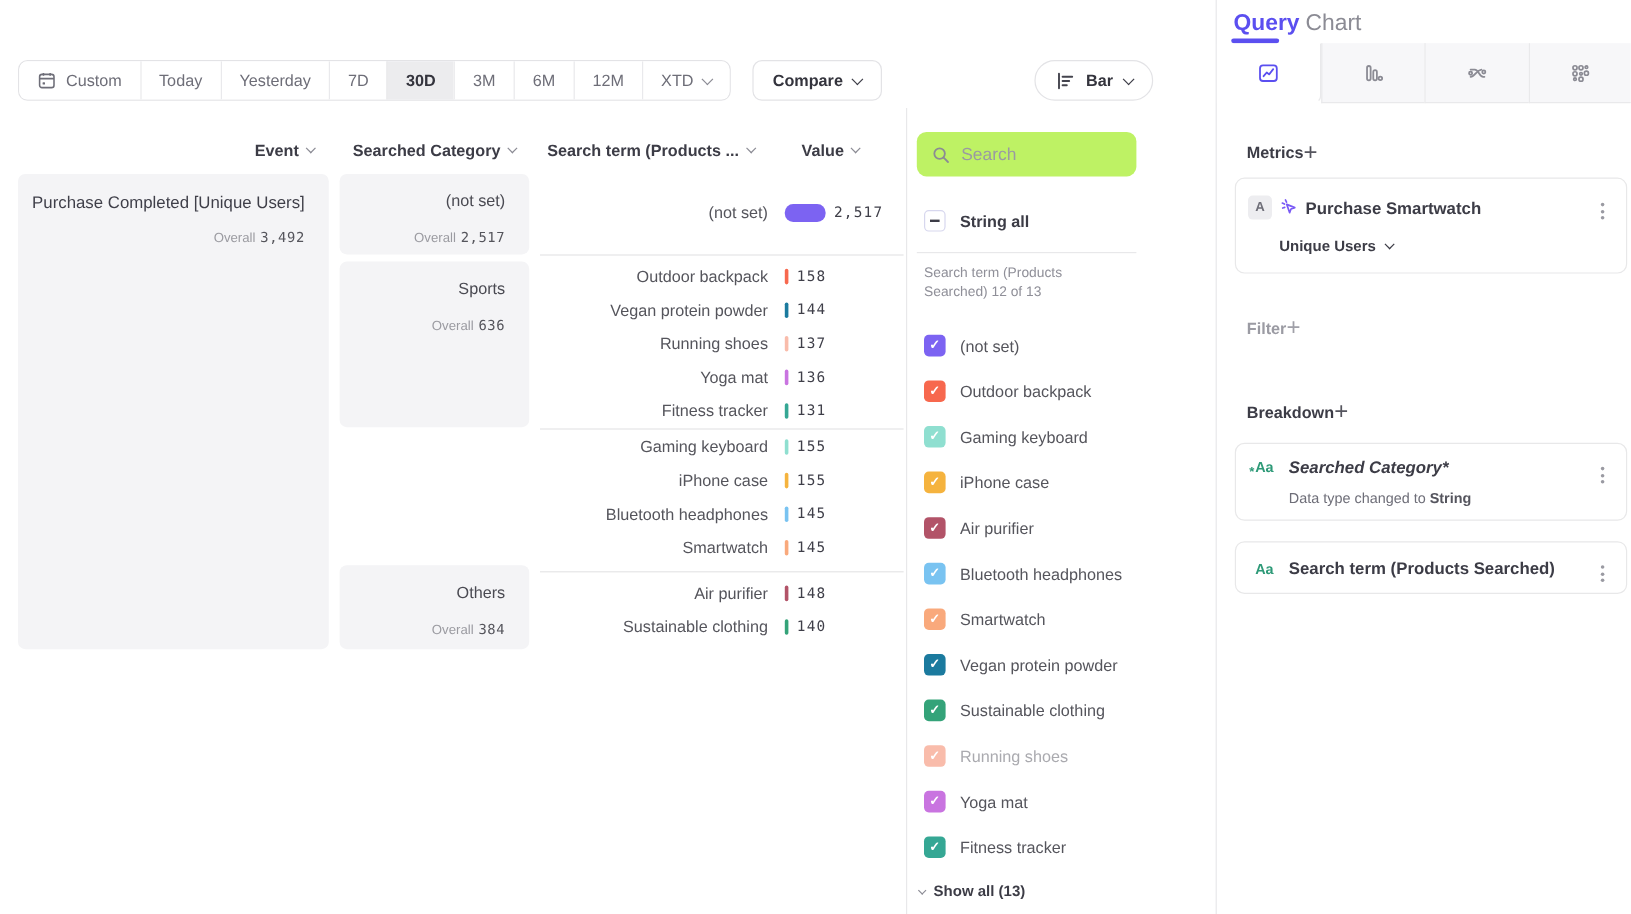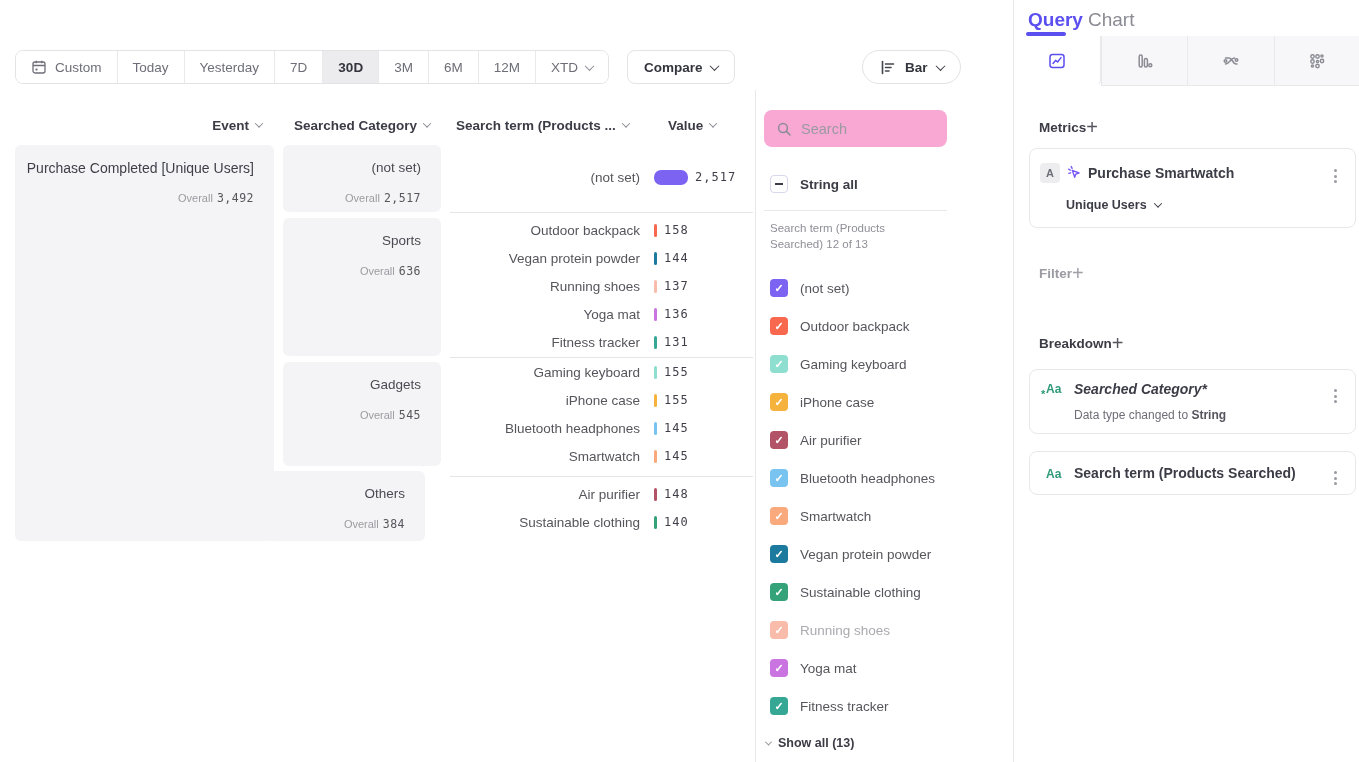--- a/index.html
+++ b/index.html
@@ -31,21 +31,21 @@
   
   .row { position:absolute; left:450px; width:300px; height:28px; display:flex; align-items:center; }
   .term { width:190px; text-align:right; margin-right:14px; font-size:13.5px; color:#55555c; white-space:nowrap; }
   .vbar { width:3px; height:13px; border-radius:1.5px; flex:none; }
   .vbar.wide { width:34px; height:15px; border-radius:7px; }
   .vnum { margin-left:7px; font-family:"DejaVu Sans Mono", monospace; font-size:12px; letter-spacing:1px; color:#3f3f49; }
   .hdiv { position:absolute; left:450px; width:303px; height:1px; background:#e5e5e7; }
 
   
   .legend { position:absolute; left:755px; top:90px; width:258px; height:672px; border-left:1px solid #e8e8ea; background:#fff; }
-  .searchbox { position:absolute; left:8px; top:20px; width:183px; height:37px; background:#f9a8d4; border-radius:8px; display:flex; align-items:center; padding:0 12px; gap:9px; }
+  .searchbox { position:absolute; left:8px; top:20px; width:183px; height:37px; background:#bef264; border-radius:8px; display:flex; align-items:center; padding:0 12px; gap:9px; }
   .searchbox input { border:none; outline:none; background:transparent; font-family:inherit; font-size:14.5px; color:#3c3c46; width:120px; }
   .searchbox input::placeholder { color:#9a9aa2; }
   .select-all { position:absolute; left:14px; top:84px; height:20px; display:flex; align-items:center; gap:12px; cursor:pointer; }
   .cb-empty { width:18px; height:18px; border:1.5px solid #d7d7ee; border-radius:4px; background:#fff; display:flex; align-items:center; justify-content:center; }
   .cb-empty i { display:block; width:8px; height:2px; background:#3c3c46; }
   .select-all span.lbl { font-size:13.5px; font-weight:700; color:#3c3c46; }
   .lg-div { position:absolute; left:8px; top:120px; width:183px; height:1px; background:#e8e8ea; }
   .lg-caption { position:absolute; left:14px; top:130px; width:170px; font-size:11.5px; line-height:16px; color:#8f8f98; }
   .lg-item { position:absolute; left:14px; height:20px; display:flex; align-items:center; gap:12px; cursor:pointer; }
   .cb { width:18px; height:18px; border-radius:4px; display:flex; align-items:center; justify-content:center; flex:none; }
@@ -165,25 +165,21 @@
   </div>
 
   <div class="gcell" style="left:283px;top:145px;width:158px;height:67px">
     <div class="cname">(not set)</div>
     <div class="ov-line"><span>Overall</span><span class="ov-num">2,517</span></div>
   </div>
   <div class="gcell" style="left:283px;top:218px;width:158px;height:138px">
     <div class="cname">Sports</div>
     <div class="ov-line"><span>Overall</span><span class="ov-num">636</span></div>
   </div>
-  <div class="gcell" style="left:283px;top:362px;width:158px;height:104px">
-    <div class="cname">Gadgets</div>
-    <div class="ov-line"><span>Overall</span><span class="ov-num">545</span></div>
-  </div>
-  <div class="gcell" style="left:267px;top:471px;width:158px;height:70px">
+  <div class="gcell" style="left:283px;top:471px;width:158px;height:70px">
     <div class="cname">Others</div>
     <div class="ov-line"><span>Overall</span><span class="ov-num">384</span></div>
   </div>
 
   <div class="row" style="top:163px">
     <span class="term">(not set)</span>
     <span class="vbar wide" style="background: rgb(124, 99, 242);"></span>
     <span class="vnum">2,517</span>
   </div>
   <div class="hdiv" style="top:212px"></div>

